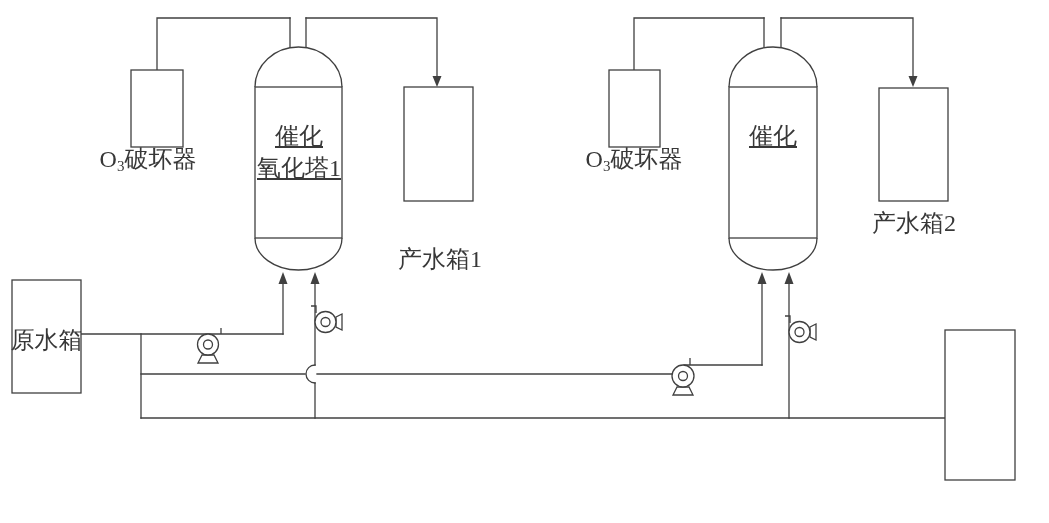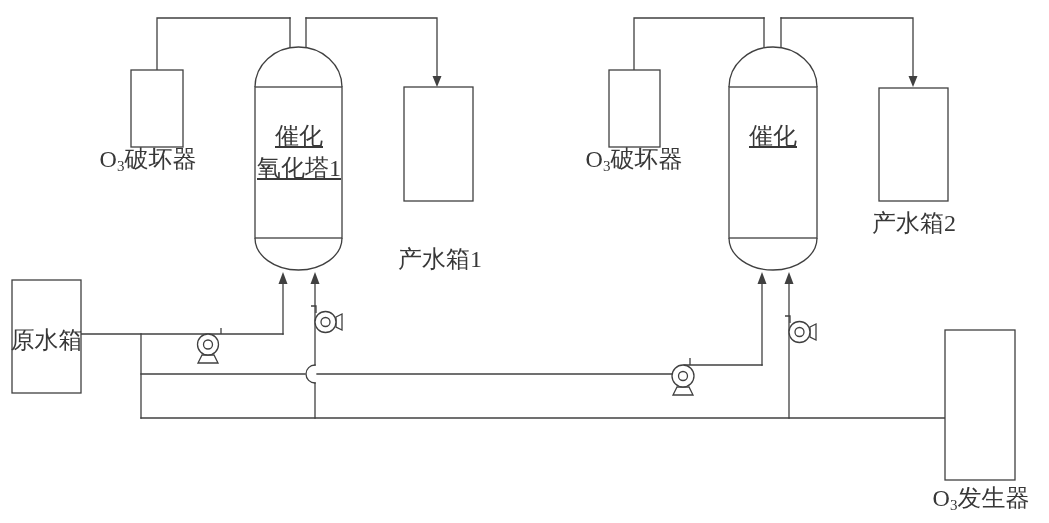--- a/index.html
+++ b/index.html
@@ -142,15 +142,14 @@
   <div class="lbl" style="left:440px;top:223px;margin-top:24px;">产水箱1</div>
 
   <div class="lbl" style="left:634px;top:147px;"><span>O</span><sub>3</sub><span>破坏器</span></div>
 
   <div class="lbl tower-lbl" style="left:773px;top:120px;">
       <div>催化</div>
     </div>
 
   <div class="lbl" style="left:914px;top:211px;">产水箱2</div>
 
-  <div class="lbl" style="left:981px;top:486px;"><span>O</span><sub>3</sub><span>发生器</span></div>
 
 </div>
 
 </body></html>

